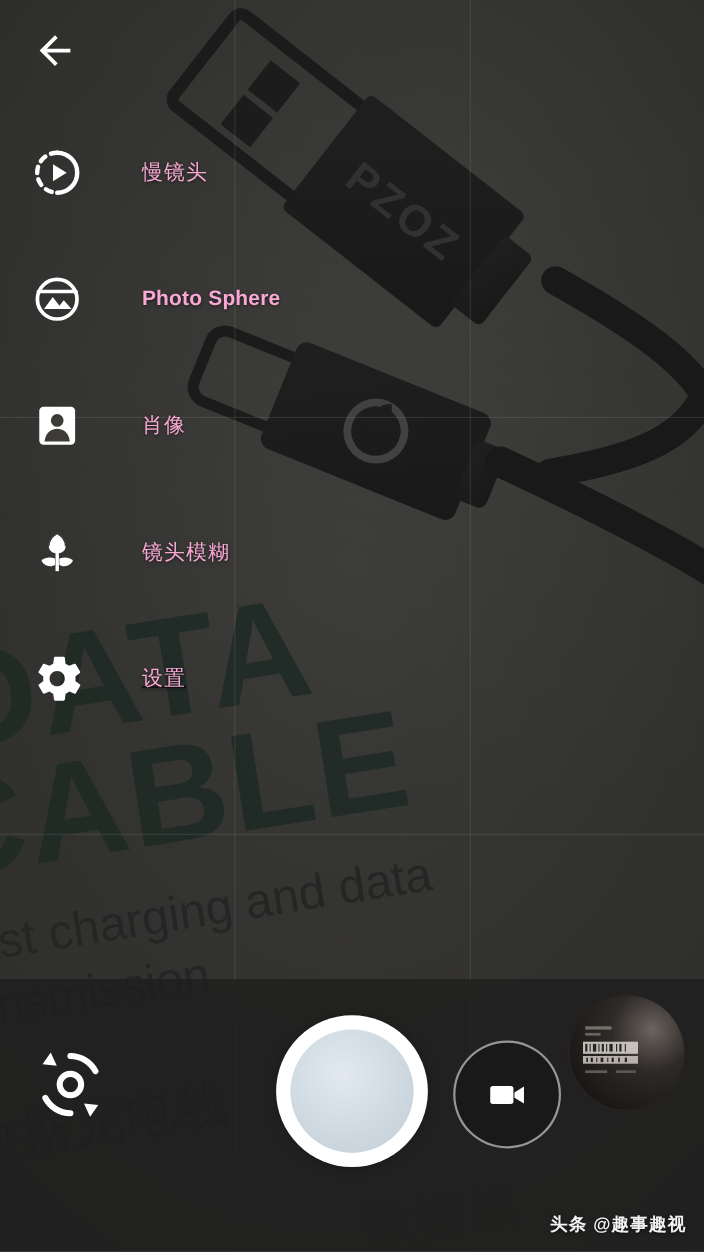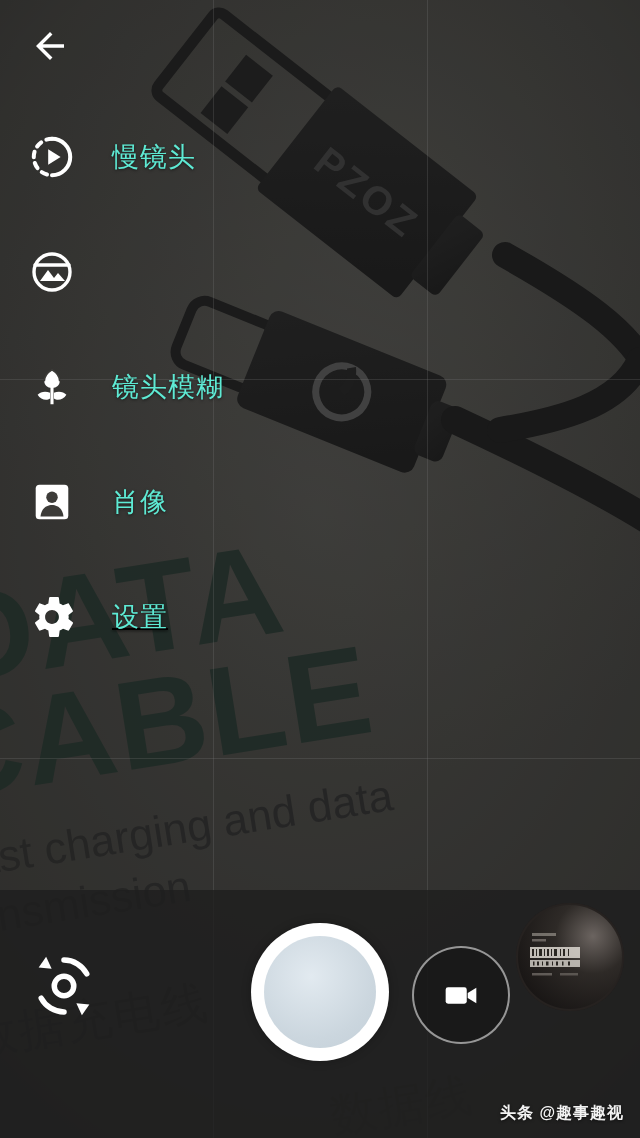--- a/index.html
+++ b/index.html
@@ -106,23 +106,23 @@
     margin-bottom:41px;
     cursor:pointer;
   }
   .mode-item:last-child{margin-bottom:0;text-decoration:underline;}
   .mode-icon{
     width:60px;margin-left:22px;
     display:flex;align-items:center;justify-content:center;
     flex:0 0 auto;
   }
   .mode-label{
-    margin-left:30px;
-    color:#5eead4;
-    font-size:27px;
+    margin-left:47px;
+    color:#f9a8d4;
+    font-size:19px;
     font-weight:500;
     letter-spacing:1px;
     text-shadow:0 1px 3px rgba(0,0,0,.55);
     white-space:nowrap;
   }
   .mode-label.latin{letter-spacing:.2px;font-weight:700;}
 
   
   .bottombar{
     position:absolute;left:0;bottom:0;width:640px;height:248px;
@@ -254,45 +254,46 @@
 
 
     <div class="mode-item">
       <span class="mode-icon">
         <svg width="48" height="48" viewBox="0 0 48 48">
           <circle cx="24" cy="24" r="18" fill="none" stroke="#fff" stroke-width="3.4"></circle>
           <path d="M7 17 H41" stroke="#fff" stroke-width="3.4" stroke-linecap="round"></path>
           <path d="M12 33 L20 22 L26 30 L30 25 L37 33 Z" fill="#fff"></path>
         </svg>
       </span>
+      <span class="mode-label latin">Photo Sphere</span>
+    </div>
+
+    <div class="mode-item">
+      <span class="mode-icon">
+        <svg width="46" height="46" viewBox="0 0 48 48">
+          <rect x="7" y="6" width="34" height="36" rx="4" fill="#fff"></rect>
+          <circle cx="24" cy="19" r="6" fill="#3c3b38"></circle>
+          <path d="M12 39 C13 30 19 27 24 27 C29 27 35 30 36 39 Z" fill="#3c3b38"></path>
+        </svg>
+      </span>
+      <span class="mode-label">肖像</span>
     </div>
 
     <div class="mode-item">
       <span class="mode-icon">
         <svg width="46" height="46" viewBox="0 0 48 48">
           <path d="M24 6 C19 9 16 13 16 18 C16 22 19 25 24 25 C29 25 32 22 32 18 C32 13 29 9 24 6 Z" fill="#fff"></path>
           <path d="M16 18 C16 13 19 9 24 6" fill="none" stroke="#3c3b38" stroke-width="1.6"></path>
           <path d="M32 18 C32 13 29 9 24 6" fill="none" stroke="#3c3b38" stroke-width="1.6"></path>
           <rect x="22.4" y="24" width="3.2" height="18" fill="#fff"></rect>
           <path d="M22 30 C17 28 12 29 9 32 C12 37 18 39 22 36 Z" fill="#fff"></path>
           <path d="M26 30 C31 28 36 29 39 32 C36 37 30 39 26 36 Z" fill="#fff"></path>
         </svg>
       </span>
       <span class="mode-label">镜头模糊</span>
-    </div>
-
-    <div class="mode-item">
-      <span class="mode-icon">
-        <svg width="46" height="46" viewBox="0 0 48 48">
-          <rect x="7" y="6" width="34" height="36" rx="4" fill="#fff"></rect>
-          <circle cx="24" cy="19" r="6" fill="#3c3b38"></circle>
-          <path d="M12 39 C13 30 19 27 24 27 C29 27 35 30 36 39 Z" fill="#3c3b38"></path>
-        </svg>
-      </span>
-      <span class="mode-label">肖像</span>
     </div>
 
     <div class="mode-item">
       <span class="mode-icon">
         <svg width="46" height="46" viewBox="0 0 48 48">
           <path fill="#fff" d="M41.2 26.2c.1-.7.2-1.4.2-2.2s-.1-1.5-.2-2.2l4.3-3.3c.4-.3.5-.8.2-1.3l-4.1-7c-.2-.4-.8-.6-1.2-.4l-5 2c-1.1-.8-2.2-1.5-3.5-2L31.2 4c-.1-.5-.5-.8-1-.8h-8.2c-.5 0-.9.3-1 .8l-.8 5.8c-1.2.5-2.4 1.2-3.5 2l-5-2c-.5-.2-1 0-1.2.4l-4.1 7c-.3.5-.2 1 .2 1.3l4.3 3.3c-.1.7-.2 1.5-.2 2.2s.1 1.5.2 2.2L6.6 29.5c-.4.3-.5.8-.2 1.3l4.1 7c.2.4.8.6 1.2.4l5-2c1.1.8 2.2 1.5 3.5 2l.8 5.8c.1.5.5.8 1 .8h8.2c.5 0 .9-.3 1-.8l.8-5.8c1.2-.5 2.4-1.2 3.5-2l5 2c.5.2 1 0 1.2-.4l4.1-7c.3-.5.2-1-.2-1.3l-4.4-3.3zM24 31.2c-4 0-7.2-3.2-7.2-7.2s3.2-7.2 7.2-7.2 7.2 3.2 7.2 7.2-3.2 7.2-7.2 7.2z"></path>
         </svg>
       </span>
       <span class="mode-label">设置</span>
     </div>

